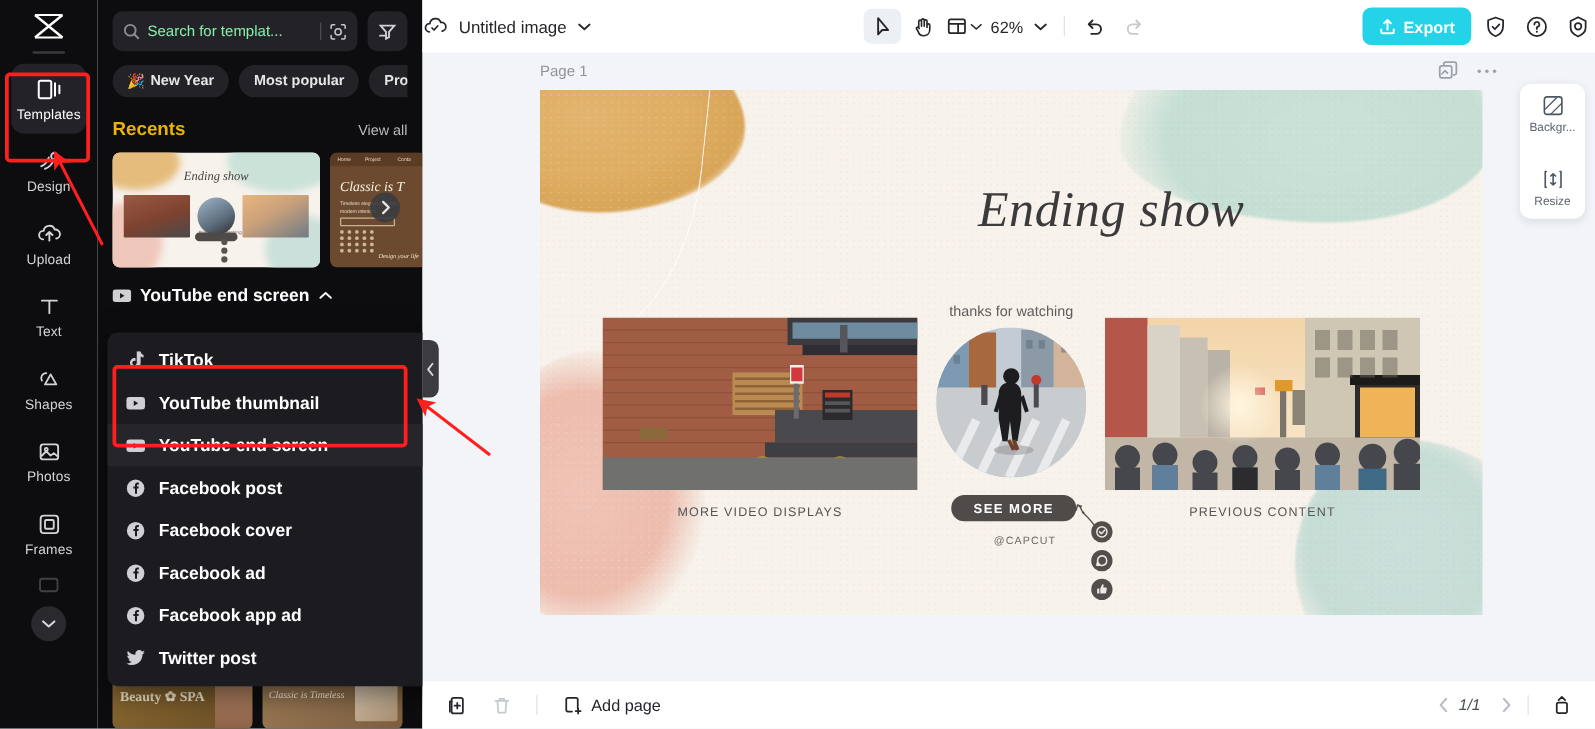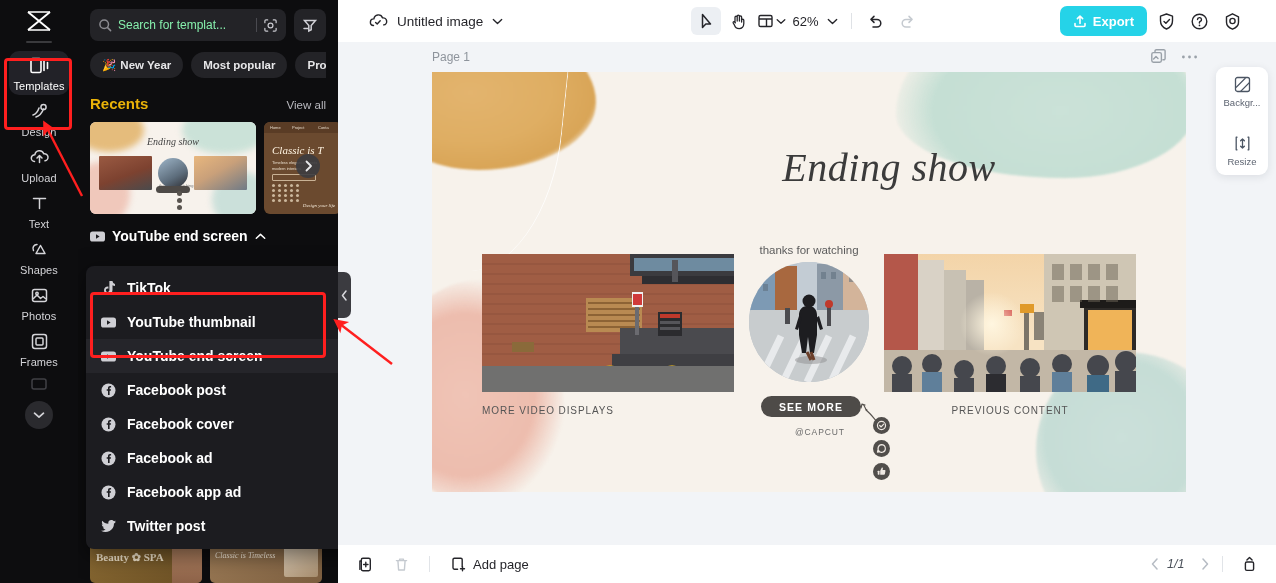--- a/index.html
+++ b/index.html
@@ -13,21 +13,21 @@
 
   
   .rail {
     width: 78px; height: 583px; background: #0d0d0f;
     display: flex; flex-direction: column; align-items: center;
     padding-top: 6px; position: relative; flex: 0 0 78px;
   }
   .rail-logo { width: 40px; height: 30px; display:flex; align-items:center; justify-content:center; margin-bottom: 2px; }
   .rail-divider { width: 26px; height: 2px; background: #3a3a3d; border-radius: 1px; margin: 3px 0 8px; }
   .rail-item {
-    width: 60px; height: 44px; border-radius: 10px;
+    width: 60px; height: 56px; border-radius: 10px;
     display: flex; flex-direction: column; align-items: center; justify-content: center;
     gap: 4px; margin-bottom: 2px; cursor: pointer;
   }
   .rail-item .ic { width: 22px; height: 22px; display:flex; align-items:center; justify-content:center; }
   .rail-item .lb { font-size: 11px; color: #d4d4d8; letter-spacing: .1px; }
   .rail-item.active { background: #222228; }
   .rail-item.active .lb { color: #fff; }
   .rail-more {
     width: 28px; height: 28px; border-radius: 50%; background: #2a2a2e;
     display: flex; align-items: center; justify-content: center; margin-top: 6px; cursor: pointer;
@@ -133,21 +133,21 @@
     position: absolute; left: 338px; top: 272px; width: 13px; height: 46px;
     background: #3b3b40; border-radius: 0 7px 7px 0; display: flex; align-items: center;
     justify-content: center; color: #d8d8dc; font-size: 10px; z-index: 25; cursor: pointer;
   }
 
   
   .main { flex: 1; height: 583px; display: flex; flex-direction: column; background: #f2f4f7; position: relative; }
 
   .topbar {
     height: 42px; background: #fff; display: flex; align-items: center;
-    padding: 0 30px; gap: 0; position: relative; z-index: 10;
+    padding: 0 0; gap: 0; position: relative; z-index: 10;
   }
   .doc-name { display: flex; align-items: center; gap: 9px; }
   .doc-name .nm { font-size: 13.5px; color: #25252a; }
   .topbar-center { position: absolute; left: 0; right: 0; display: flex; justify-content: center; align-items: center; gap: 2px; pointer-events: none; }
   .topbar-center > * { pointer-events: auto; }
   .tb-btn { width: 30px; height: 28px; border-radius: 6px; display: flex; align-items: center; justify-content: center; cursor: pointer; }
   .tb-btn.on { background: #eceff3; }
   .tb-group { display: flex; align-items: center; gap: 2px; padding: 0 2px; cursor: pointer; }
   .zoom-val { font-size: 13px; color: #25252a; margin: 0 2px; }
   .vsep { width: 1px; height: 16px; background: #dfe2e6; margin: 0 7px; }
@@ -204,21 +204,21 @@
     position: absolute; left: 0; right: 0; top: 72px; text-align: center; padding-left: 160px;
     font-family: "Liberation Serif", serif; font-style: italic; font-weight: normal;
     font-size: 40px; color: #3b3b3b; letter-spacing: .5px; z-index: 3;
   }
   .art-thanks { position: absolute; left: 0; right: 0; top: 172px; text-align: center; font-size: 11.5px; color: #5c5c5c; z-index: 3; }
 
   .photo-l { position: absolute; left: 50px; top: 182px; width: 252px; height: 138px; overflow: hidden; z-index: 3; }
   .photo-r { position: absolute; right: 50px; top: 182px; width: 252px; height: 138px; overflow: hidden; z-index: 3; }
   .photo-c { position: absolute; left: 50%; margin-left: -60px; top: 190px; width: 120px; height: 120px; border-radius: 50%; overflow: hidden; z-index: 3; }
 
-  .cap-l { position: absolute; left: 50px; top: 333px; width: 252px; text-align: left; font-size: 10px; letter-spacing: .9px; color: #555; z-index: 3; }
+  .cap-l { position: absolute; left: 50px; top: 333px; width: 252px; text-align: center; font-size: 10px; letter-spacing: .9px; color: #555; z-index: 3; }
   .cap-r { position: absolute; right: 50px; top: 333px; width: 252px; text-align: center; font-size: 10px; letter-spacing: .9px; color: #555; z-index: 3; }
 
   .see-more {
     position: absolute; left: 50%; margin-left: -48px; top: 324px; width: 100px; height: 21px;
     background: #4e4b48; border-radius: 11px; display: flex; align-items: center; justify-content: center;
     color: #fff; font-size: 10.5px; font-weight: bold; letter-spacing: 1.1px; z-index: 4; cursor: pointer;
   }
   .handle-at { position: absolute; left: 50%; margin-left: -14px; top: 355px; font-size: 8.5px; letter-spacing: .9px; color: #6a6a6a; z-index: 4; }
   .socials { position: absolute; left: 50%; margin-left: 64px; top: 345px; display: flex; flex-direction: column; gap: 6px; z-index: 4; }
   .soc { width: 17px; height: 17px; border-radius: 50%; background: #514e4b; display: flex; align-items: center; justify-content: center; color: #efe9e3; }

